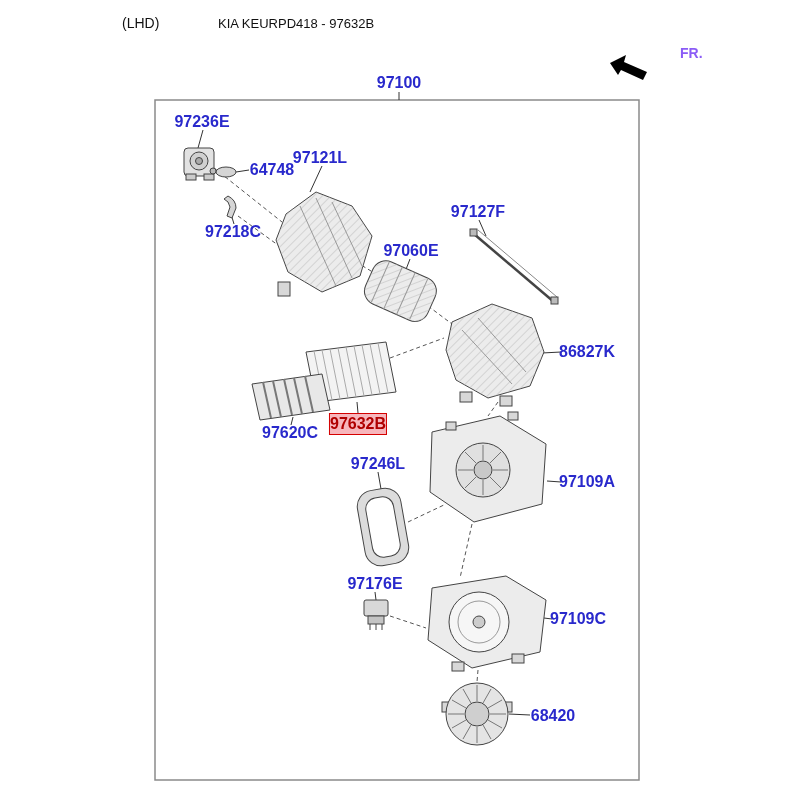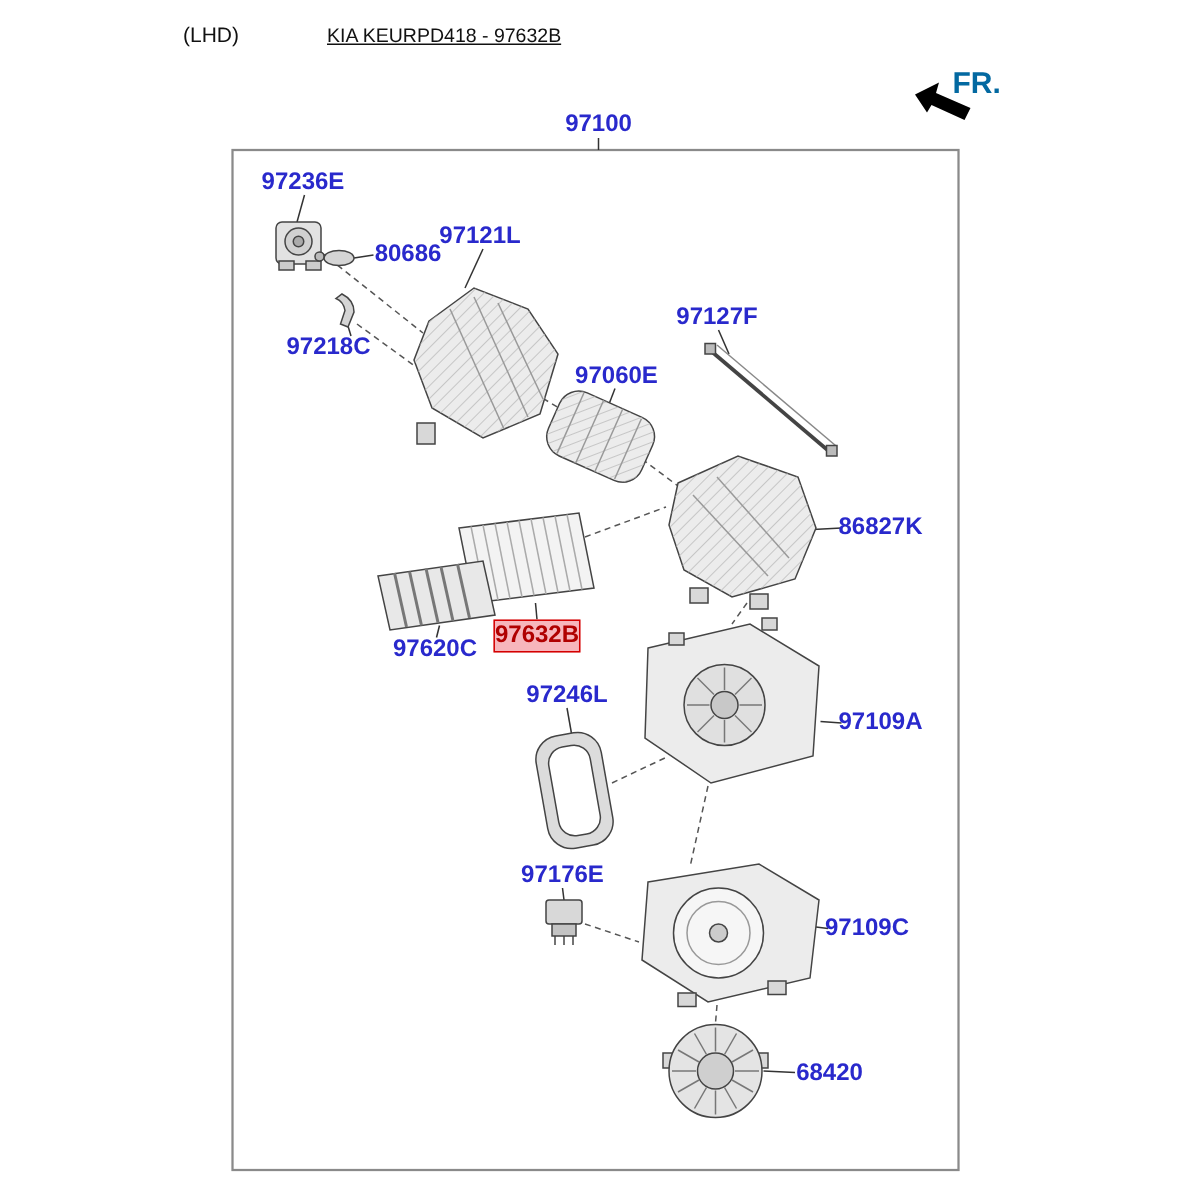--- a/index.html
+++ b/index.html
@@ -9,22 +9,22 @@
     --hl-text:#b00000;
   }
   *{box-sizing:border-box;}
   html,body{margin:0;padding:0;background:#ffffff;}
   .page{
     position:relative;width:800px;height:800px;background:#fff;overflow:hidden;
     font-family:"Liberation Sans",sans-serif;
   }
   .art{position:absolute;left:0;top:0;}
   .hdr-lhd{position:absolute;left:122px;top:15px;font-size:14px;color:#111;}
-  .hdr-title{position:absolute;left:218px;top:16px;font-size:13px;color:#111;text-decoration:underline;}
-  .fr-text{position:absolute;left:635px;top:45px;font-size:20px;font-weight:bold;color:#0369a1;}
+  .hdr-title{position:absolute;left:218px;top:16px;font-size:13px;color:#111;}
+  .fr-text{position:absolute;left:680px;top:45px;font-size:14px;font-weight:bold;color:#8b5cf6;}
   .fr-arrow{position:absolute;left:608px;top:52px;width:40px;height:28px;}
   .lbl{
     position:absolute;transform:translate(-50%,-50%);
     font-size:16px;font-weight:bold;color:var(--label-color);
     white-space:nowrap;cursor:pointer;line-height:1;
   }
   .lbl.hl{
     color:var(--hl-text);background:var(--hl-bg);
     border:1.6px solid var(--hl-border);padding:2px 0;
   }
@@ -214,23 +214,23 @@
         <line x1="471" y1="703" x2="463" y2="689"></line>
         <line x1="477" y1="701" x2="477" y2="685"></line>
         <line x1="483" y1="703" x2="491" y2="689"></line>
         <line x1="488" y1="708" x2="502" y2="700"></line>
       </g>
     </g>
   </svg>
 
   <div class="lbl" style="left:399px;top:83px">97100</div>
   <div class="lbl" style="left:202px;top:122px">97236E</div>
-  <div class="lbl" style="left:272px;top:170px">80686</div>
+  <div class="lbl" style="left:272px;top:170px">64748</div>
   <div class="lbl" style="left:320px;top:158px">97121L</div>
-  <div class="lbl" style="left:219px;top:232px">97218C</div>
+  <div class="lbl" style="left:233px;top:232px">97218C</div>
   <div class="lbl" style="left:411px;top:251px">97060E</div>
   <div class="lbl" style="left:478px;top:212px">97127F</div>
   <div class="lbl" style="left:587px;top:352px">86827K</div>
   <div class="lbl" style="left:290px;top:433px">97620C</div>
   <div class="lbl hl" style="left:358px;top:424px">97632B</div>
   <div class="lbl" style="left:378px;top:464px">97246L</div>
   <div class="lbl" style="left:587px;top:482px">97109A</div>
   <div class="lbl" style="left:375px;top:584px">97176E</div>
   <div class="lbl" style="left:578px;top:619px">97109C</div>
   <div class="lbl" style="left:553px;top:716px">68420</div>

